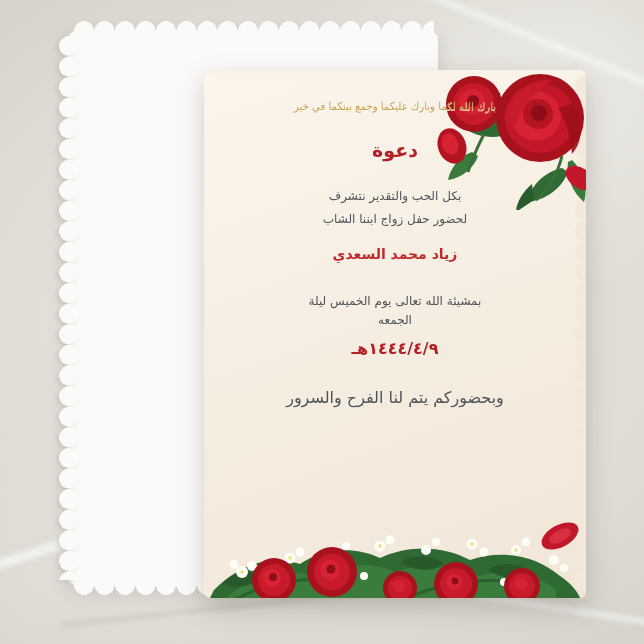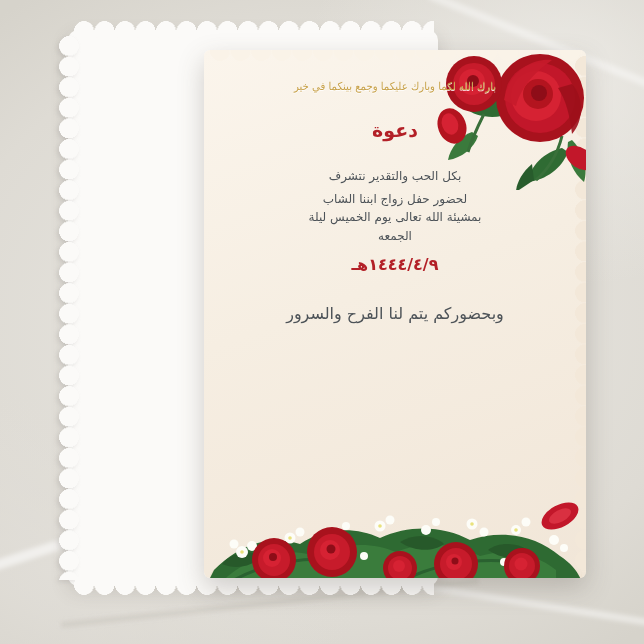--- a/index.html
+++ b/index.html
@@ -75,21 +75,21 @@
     height: 20px;
     background:
       radial-gradient(circle 10px at 10px 10px, #fbfaf8 98%, rgba(0,0,0,0) 100%)
       0 0 / 20.5px 20px repeat-x;
   }
 
   
   .front-card {
     position: absolute;
     left: 204px;
-    top: 50px;
+    top: 70px;
     width: 382px;
     height: 528px;
     background: linear-gradient(160deg, #fbf5ec 0%, #f6eee2 45%, #f1e6d8 100%);
     border-radius: 6px;
     box-shadow: 0 10px 26px rgba(80,72,64,0.26);
     overflow: hidden;
   }
   .scallop-right {
     position: absolute;
     right: -9px;
@@ -154,21 +154,21 @@
     line-height: 1.55;
   }
   .block-1 { margin-top: 26px; }
   .block-2 { margin-top: 4px; }
   .groom {
     margin-top: 18px;
     font-size: 14px;
     font-weight: bold;
     color: #c32b2b;
   }
-  .block-3 { }
+  .block-3 { margin-top: 30px; }
   .date {
     margin-top: 10px;
     font-size: 16px;
     font-weight: bold;
     color: #b32027;
     direction: rtl;
   }
   .block-4 { margin-top: 28px; font-size: 16px; }
 
   
@@ -240,20 +240,21 @@
       <ellipse cx="38" cy="84" rx="8" ry="11" fill="#d62233" transform="rotate(-20 38 84)"></ellipse>
 
       <ellipse cx="168" cy="118" rx="16" ry="10" fill="#c2172a" transform="rotate(35 168 118)"></ellipse>
     </svg>
 
     <div class="card-content">
       <div class="basmala">بارك الله لكما وبارك عليكما وجمع بينكما في خير</div>
       <div class="title">دعوة</div>
       <div class="line block-1">بكل الحب والتقدير نتشرف</div>
       <div class="line block-2">لحضور حفل زواج ابننا الشاب</div>
+      <div class="groom">زياد محمد السعدي</div>
       <div class="line block-3">بمشيئة الله تعالى يوم الخميس ليلة</div>
       <div class="line">الجمعه</div>
       <div class="date">١٤٤٤/٤/٩هـ</div>
       <div class="line block-4">وبحضوركم يتم لنا الفرح والسرور</div>
     </div>
 
     <svg class="floral-bottom" viewBox="0 0 382 130">
 
       <path d="M10 118 C40 88 70 84 96 92 C120 76 150 74 176 86 C206 72 240 74 266 88 C296 78 330 82 356 104 C368 112 374 120 378 130 L4 130 Z" fill="#2e6a32"></path>
       <path d="M24 124 C54 100 86 96 112 104 C140 90 168 90 192 100 C222 88 252 92 276 104 C304 96 332 102 352 118 L352 130 L18 130 Z" fill="#3a7c3c"></path>

